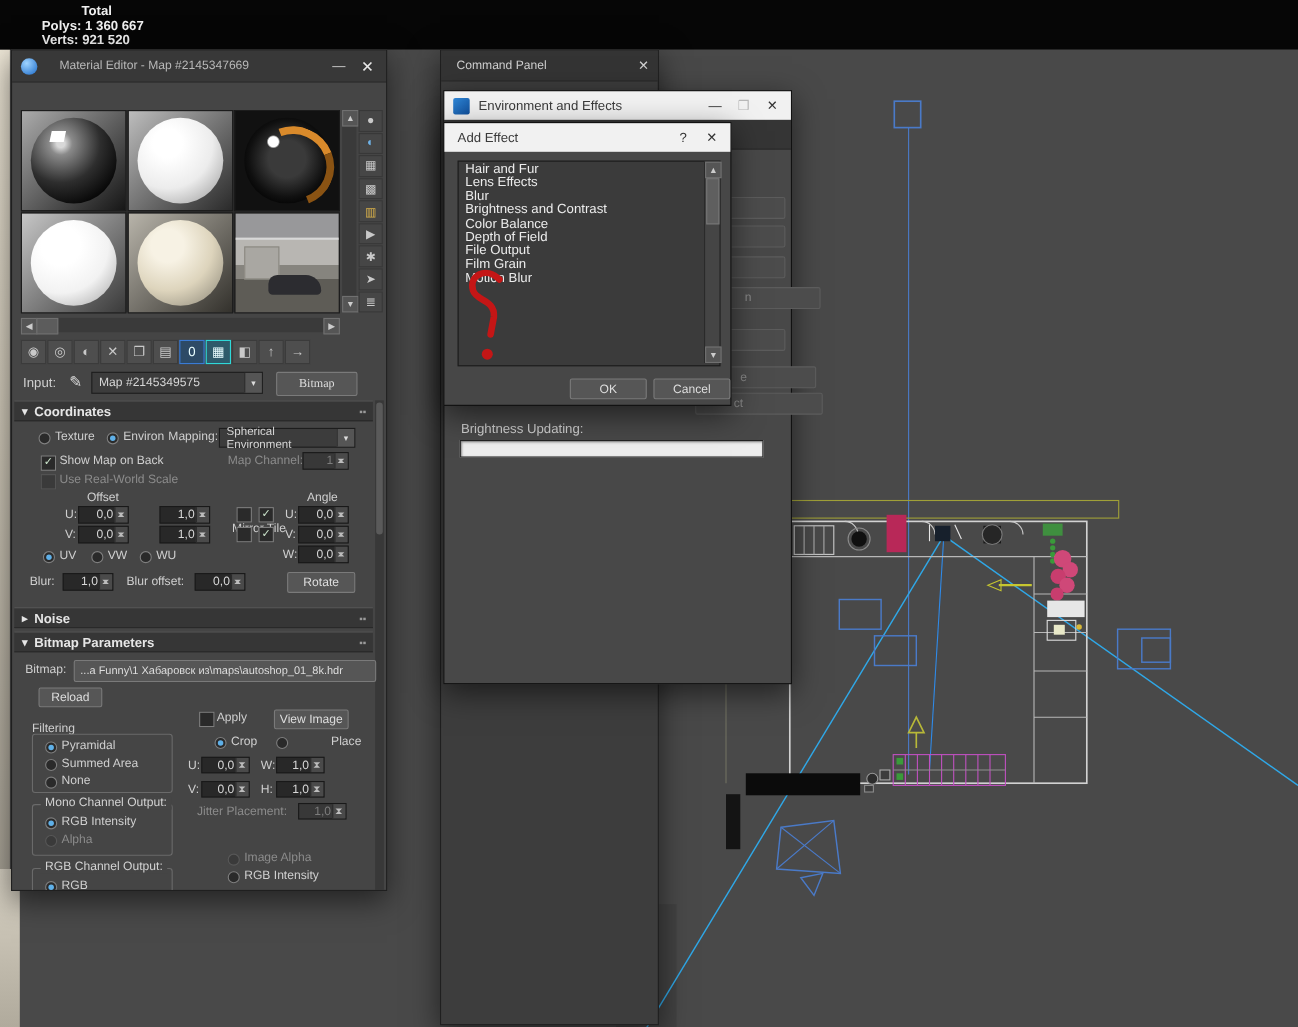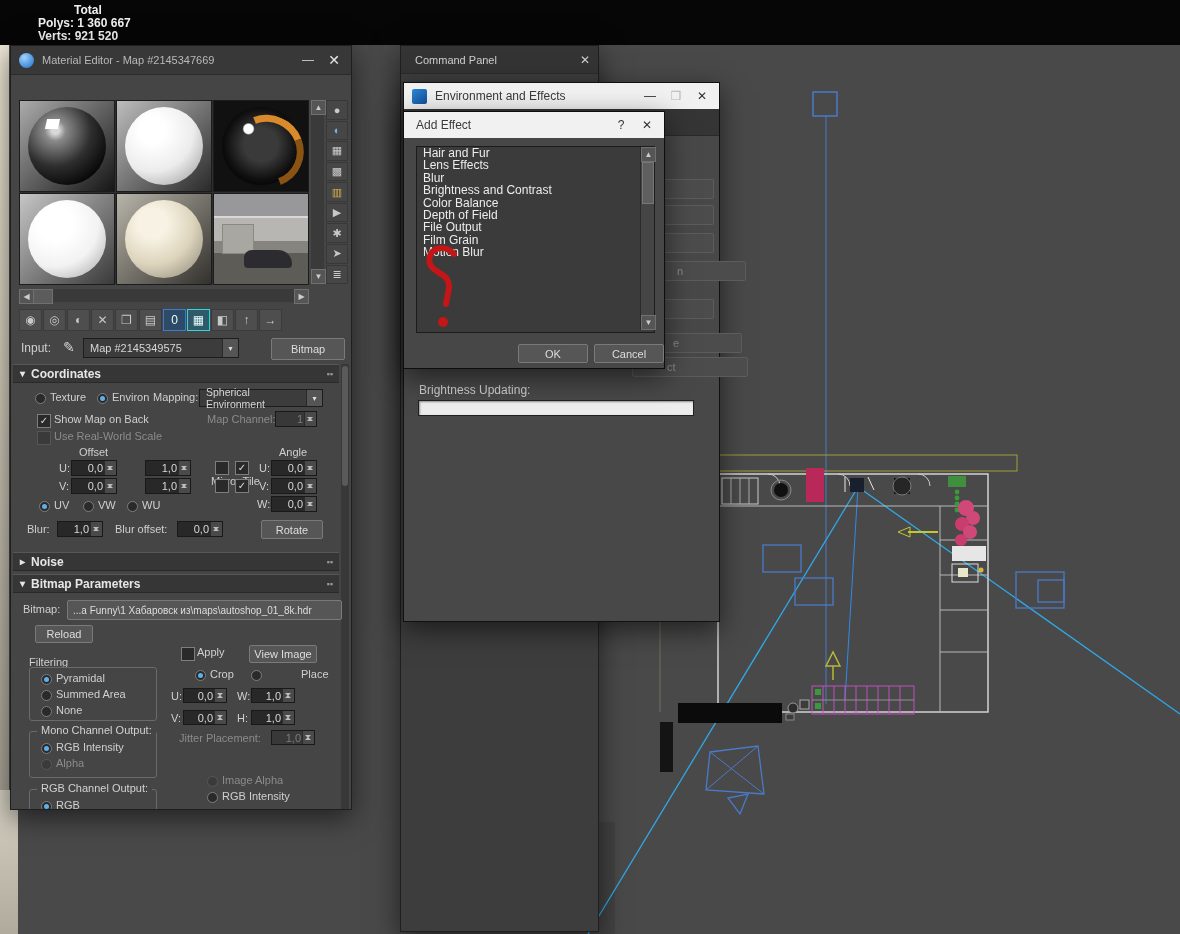--- a/index.html
+++ b/index.html
@@ -217,21 +217,21 @@
     <span>OK</span>
   </div>
   <div class="btn" style="left:190px;top:232px;width:68px;height:17px;">
     <span>Cancel</span>
   </div>
 </div>
 
 <div class="win" style="left:10px;top:45px;width:340px;height:763px;overflow:hidden;">
   <div class="mtb">
     <span style="margin-left:8px;width:15px;height:15px;border-radius:50%;background:radial-gradient(circle at 35% 30%,#9fd4ff,#1b6ac9);display:inline-block;"></span>
-    <span class="t sm" style="margin-left:8px;color:#b9b9b9;">Material Editor - Map #2145347669</span>
+    <span class="t sm" style="margin-left:20px;color:#b9b9b9;">Material Editor - Map #2145347669</span>
     <span class="wbtn" style="margin-left:auto;color:#cfcfcf;">—</span>
     <span class="wbtn" style="margin-right:4px;color:#e8e8e8;font-size:14px;">✕</span>
   </div>
 
 
   <div class="abs" style="left:8px;top:54px;width:290px;height:184px;background:#2e2e2e;">
     <div class="cell" style="left:0;top:0;background:linear-gradient(135deg,#ababab,#161616);">
       <div class="sph" style="background:radial-gradient(circle at 35% 30%,#d8d8d8 0 5%,#8a8a8a 14%,#2e2e2e 48%,#050505 80%);"></div>
       <div class="abs" style="left:26px;top:18px;width:13px;height:10px;background:#fff;transform:skewX(-12deg);"></div>
     </div>
@@ -291,21 +291,21 @@
     <div class="tbi" style="left:218px;top:0;">↑</div>
     <div class="tbi" style="left:242px;top:0;">→</div>
   </div>
 
   <div class="t" style="position:absolute;left:10px;top:295px;">Input:</div>
   <div class="t" style="position:absolute;left:52px;top:293px;font-size:14px;color:#d8d8d8;">✎</div>
   <div class="dd" style="left:72px;top:292px;width:156px;height:20px;">
     <span>Map #2145349575</span>
     <span class="ar">▾</span>
   </div>
-  <div class="btn" style="left:260px;top:292px;width:72px;height:20px;">
+  <div class="btn" style="left:240px;top:292px;width:72px;height:20px;font-family:Liberation Serif, serif;">
     <span>Bitmap</span>
   </div>
 
   <div class="abs" style="left:330px;top:318px;width:8px;height:445px;background:#383838;">
     <div class="abs" style="left:1px;top:2px;width:6px;height:120px;background:#5a5a5a;border-radius:3px;"></div>
   </div>
 
   <div class="rh" style="left:2px;top:318px;width:326px;">
     <span style="font-size:10px;">▾</span>
     <span>Coordinates</span>

